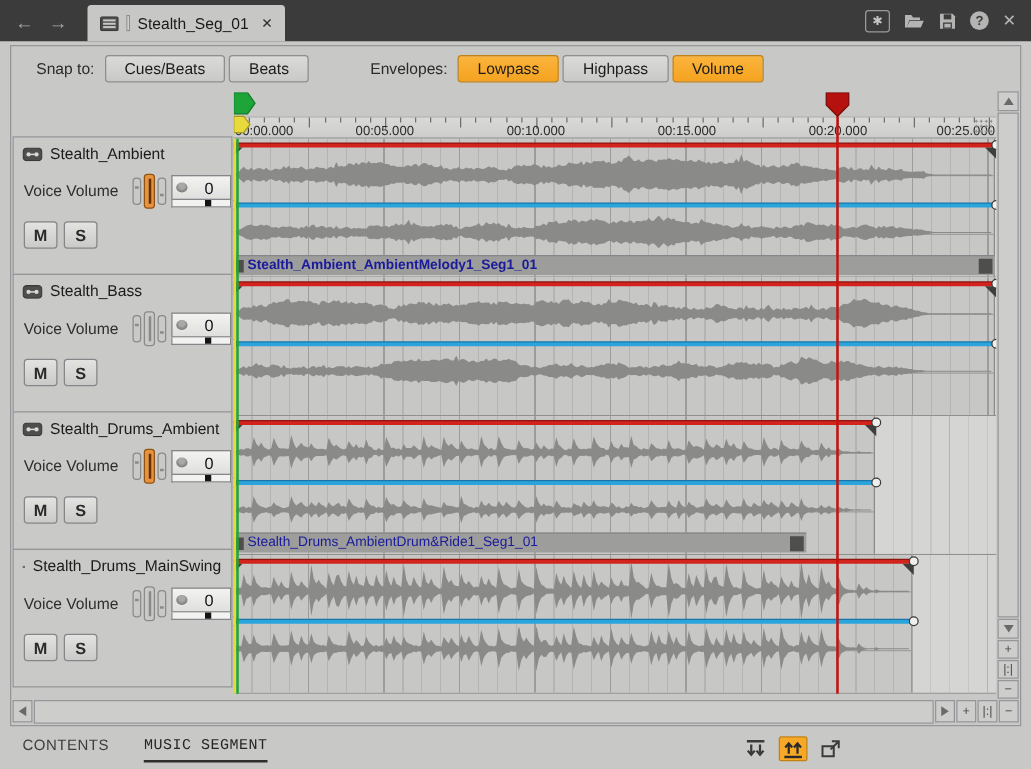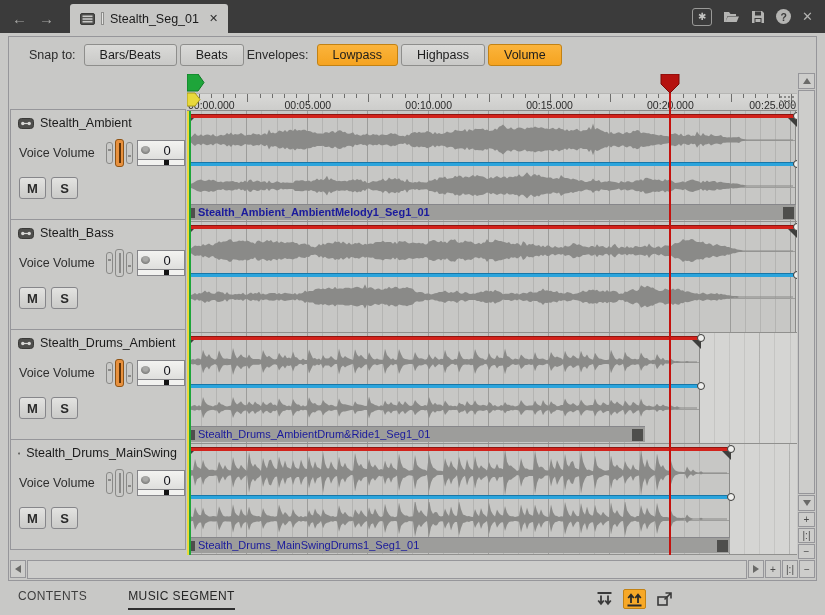--- a/index.html
+++ b/index.html
@@ -18,21 +18,21 @@
   .pin-box{width:20px;height:18px;border:1px solid #9A9A98;border-radius:3px;color:#C4C4C2;font-size:10px;display:flex;align-items:center;justify-content:center;}
   .tb-glyph{color:#B4B4B2;font-size:13px;line-height:1;}
   .help-circle{width:15px;height:15px;border-radius:50%;background:#B4B4B2;color:#3B3B3B;font-size:10.5px;font-weight:bold;display:flex;align-items:center;justify-content:center;}
 
   
   .panel{position:absolute;left:8px;top:36px;width:809px;height:545px;border:1px solid #96969A;background:#C8C8C6;}
   .toolbar{height:36px;display:flex;align-items:center;padding-left:20px;}
   .tb-label{font-size:12.5px;color:#2B2B2B;margin-right:8px;}
   .btn{height:22px;padding:0 15px;font-size:12.5px;color:#1C1C1C;background:linear-gradient(#DADAD8,#C9C9C7);border:1px solid #8E8E8C;border-radius:3px;margin-right:3px;font-family:"Liberation Sans",sans-serif;}
   .btn.orange{background:linear-gradient(#FBB43C,#F5A320);border-color:#C28214;text-align:center;}
-  .env-label{}
+  .env-label{margin-left:46px;}
 
   .content{display:flex;height:486px;}
   .headers{width:178px;padding-top:37px;}
   .thead{width:176px;margin-left:1px;height:111px;border:1px solid #96969A;margin-top:-1px;background:#C9C9C7;position:relative;}
   .thead-title{display:flex;align-items:center;gap:6px;padding:6px 8px 0 7px;}
   .tname{font-size:12.5px;color:#1B1B1B;white-space:nowrap;}
   .vol-row{display:flex;align-items:center;margin-top:9px;padding-left:8px;}
   .vol-label{font-size:12.5px;color:#2E2E2E;width:88px;}
   .fader{display:flex;align-items:center;gap:2px;margin-right:4px;}
   .fbar{display:block;width:7px;height:22px;border:1px solid #8A8A88;border-radius:3px;background:#C9C9C7;position:relative;}
@@ -97,21 +97,21 @@
   .tri-rt{width:0;height:0;border-top:4px solid transparent;border-bottom:4px solid transparent;border-left:6px solid #6A6A68;}
   .hscroll{height:19px;margin:1px 1px 0 1px;display:flex;gap:1px;}
   .hbtn{width:16px;height:18px;border:1px solid #96969A;background:#CDCDCB;display:flex;align-items:center;justify-content:center;padding:0;}
   .htrack{flex:1;border:1px solid #96969A;background:#CDCDCB;}
   .hzoom{width:16px;height:18px;border:1px solid #96969A;background:#CDCDCB;font-size:10px;color:#4A4A4A;display:flex;align-items:center;justify-content:center;padding:0;font-family:"Liberation Sans",sans-serif;}
 
   
   .bottombar{position:absolute;left:0;top:583px;width:688px;height:32px;display:flex;align-items:center;}
   .btab{font-size:12px;letter-spacing:.4px;color:#3F3F3F;padding-bottom:5px;border-bottom:2px solid transparent;}
   .btab.active{color:#262626;border-bottom-color:#2E2E2E;}
-  .btab1{margin-left:18px;} .btab2{margin-left:41px;}
+  .btab1{margin-left:18px;} .btab2{margin-left:28px;font-family:Liberation Mono, monospace;}
   .bb-icons{margin-left:auto;margin-right:12px;display:flex;align-items:center;gap:7px;}
   .bb-btn{width:23px;height:20px;display:flex;align-items:center;justify-content:center;border-radius:2px;}
   .bb-btn.orange{background:#F7A827;border:1px solid #C28214;}
 </style>
 </head>
 <body>
 
 <div class="titlebar">
   <div class="nav-arrows">
     <span>←</span>
@@ -140,21 +140,21 @@
       <rect x="4.5" y="9" width="5" height="3" fill="#B4B4B2"></rect>
     </svg>
     <span class="help-circle">?</span>
     <span class="tb-glyph">✕</span>
   </div>
 </div>
 
 <div class="panel">
   <div class="toolbar">
     <span class="tb-label">Snap to:</span>
-    <button class="btn">Bars/Beats</button>
+    <button class="btn">Cues/Beats</button>
     <button class="btn">Beats</button>
     <span class="tb-label env-label">Envelopes:</span>
     <button class="btn env0 orange">Lowpass</button>
     <button class="btn env1">Highpass</button>
     <button class="btn env2 orange">Volume</button>
   </div>
 
   <div class="content">
     <div class="headers" id="headers-col">
   <div class="thead">
@@ -454,25 +454,20 @@
               </svg>
       <div class="env-red" style="width: 543px;">
         <span class="tri-l"></span>
         <span class="tri-r"></span>
         <span class="circ"></span>
       </div>
       <div class="env-blue" style="width: 543px;">
         <span class="circ-l"></span>
         <span class="circ-r"></span>
       </div>
-      <div class="clipbar" style="width: 543px;">
-        <span class="h-l"></span>
-        <span class="clipname">Stealth_Drums_MainSwingDrums1_Seg1_01</span>
-        <span class="h-r"></span>
-      </div>
     </div>
   </div>
 </div>
     </div>
 
     <div class="vscroll">
       <button class="sbtn">
           <span class="tri-up"></span>
         </button>
       <div class="vtrack"></div>

